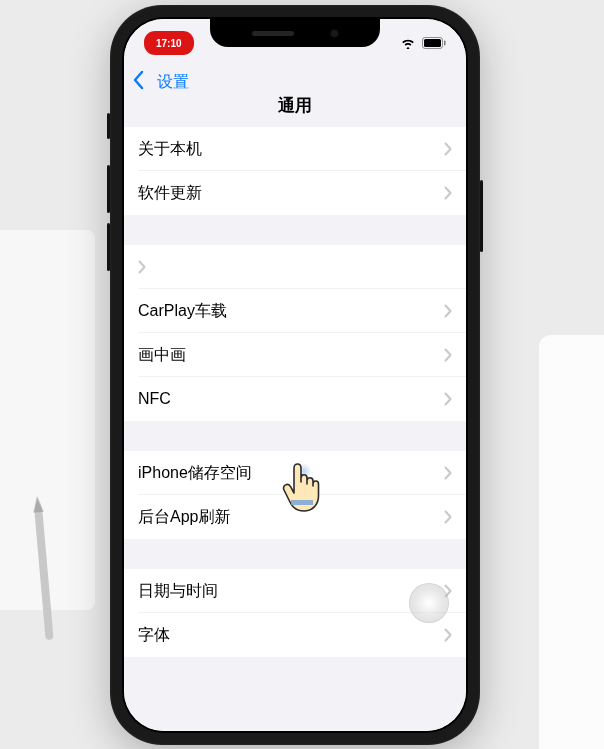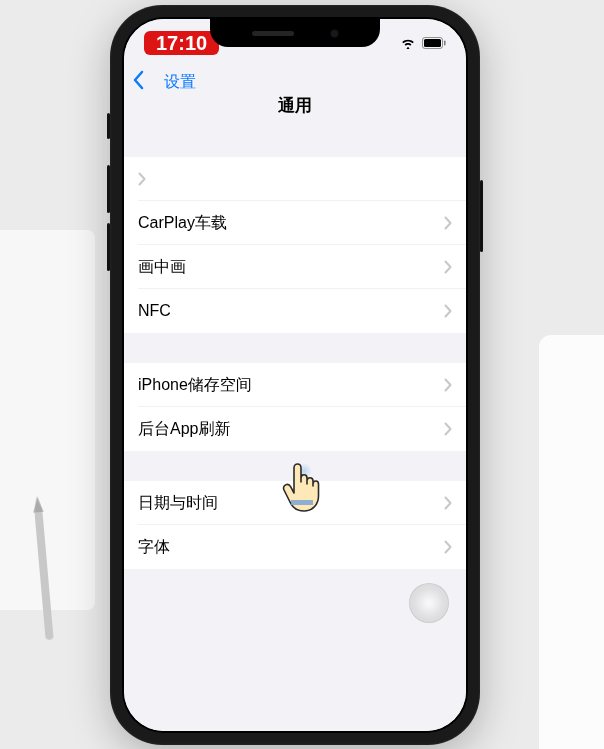--- a/index.html
+++ b/index.html
@@ -129,23 +129,23 @@
       justify-content: space-between;
       align-items: center;
       padding: 6px 20px 0;
       position: relative;
       background: #f2f2f7;
     }
     .status-time {
       background: #dc1414;
       color: #fff;
       font-weight: 600;
-      font-size: 20px;
+      font-size: 10px;
       padding: 2px 12px 2px;
-      border-radius: 6px;
+      border-radius: 11px;
       height: 24px;
       display: flex;
       align-items: center;
     }
     .status-right {
       display: flex;
       align-items: center;
       gap: 6px;
     }
     .wifi-icon svg, .battery-icon svg { display: block; }
@@ -156,21 +156,21 @@
       display: flex;
       align-items: center;
       position: relative;
       padding: 0 10px;
     }
     .back-btn {
       display: flex;
       align-items: center;
       color: #0a7aff;
       font-size: 16px;
-      gap: 20px;
+      gap: 13px;
       position: absolute;
       left: 8px;
     }
     .nav-title {
       font-size: 17px;
       font-weight: 600;
       color: #000;
       width: 100%;
       text-align: center;
       margin-top: 46px;
@@ -295,20 +295,38 @@
               </svg>
           </span>
           <span>设置</span>
         </div>
         <div class="nav-title">通用</div>
       </div>
 
       <div class="content">
         <div class="group-gap first"></div>
 
+        <div class="group">
+          <div class="row">
+            <span class="row-label">关于本机</span>
+            <span class="chevron">
+                <svg width="8" height="14" viewBox="0 0 8 14">
+                  <path d="M1.5 1.5L6.5 7l-5 5.5" fill="none" stroke="#c7c7cc" stroke-width="2" stroke-linecap="round" stroke-linejoin="round"></path>
+                </svg>
+              </span>
+          </div>
+          <div class="row">
+            <span class="row-label">软件更新</span>
+            <span class="chevron">
+                <svg width="8" height="14" viewBox="0 0 8 14">
+                  <path d="M1.5 1.5L6.5 7l-5 5.5" fill="none" stroke="#c7c7cc" stroke-width="2" stroke-linecap="round" stroke-linejoin="round"></path>
+                </svg>
+              </span>
+          </div>
+        </div>
 
         <div class="group-gap"></div>
 
         <div class="group">
           <div class="row">
             <span class="chevron">
                 <svg width="8" height="14" viewBox="0 0 8 14">
                   <path d="M1.5 1.5L6.5 7l-5 5.5" fill="none" stroke="#c7c7cc" stroke-width="2" stroke-linecap="round" stroke-linejoin="round"></path>
                 </svg>
               </span>

